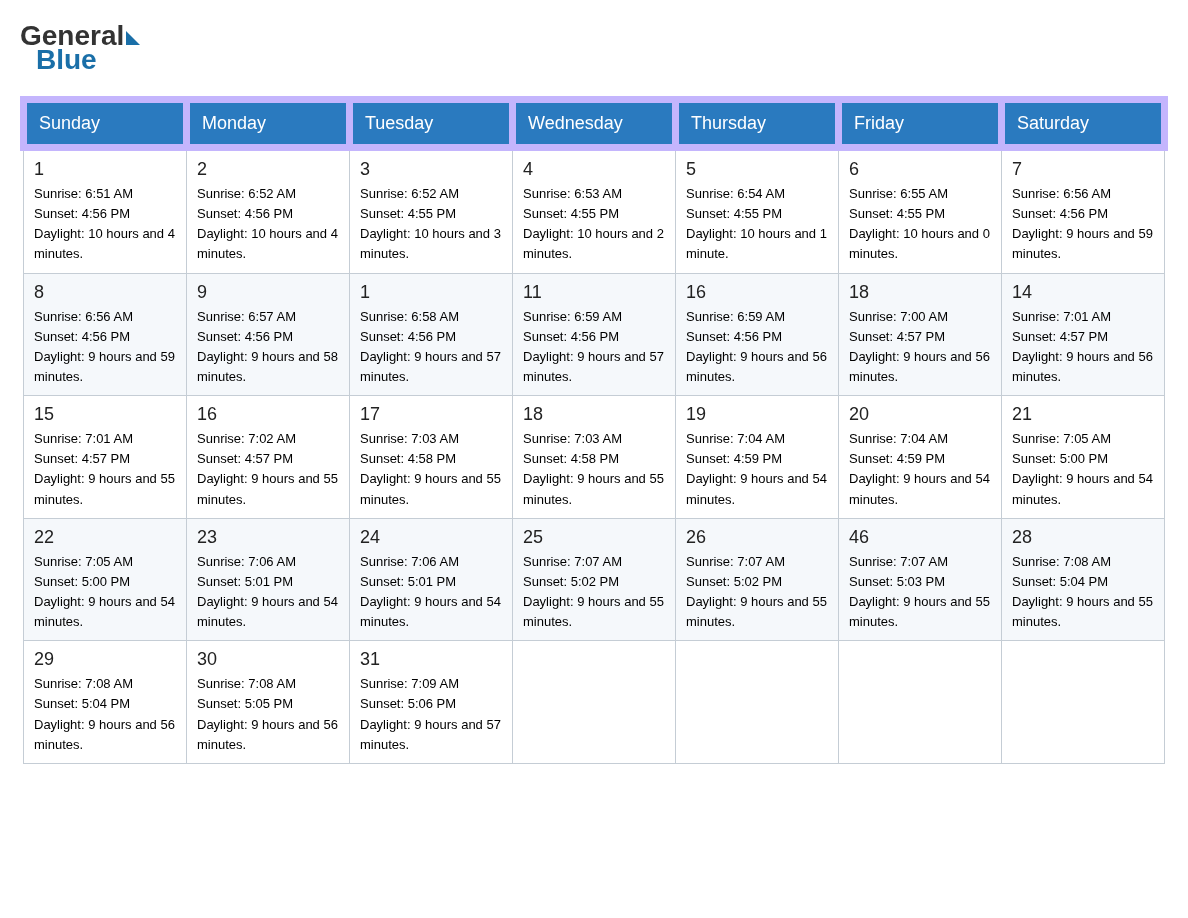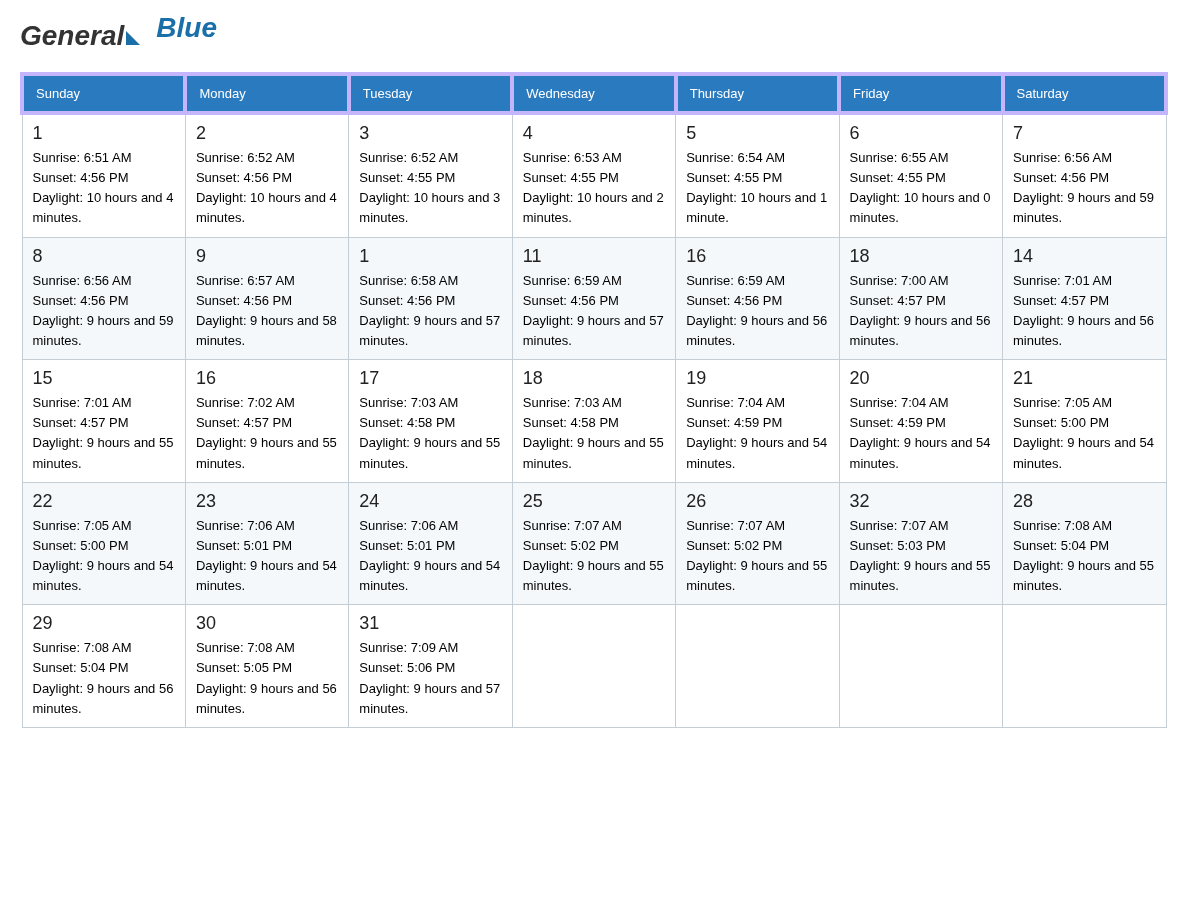--- a/index.html
+++ b/index.html
@@ -11,23 +11,22 @@
       min-height: 918px;
     }
     .header {
       display: flex;
       justify-content: space-between;
       align-items: flex-start;
       margin-bottom: 20px;
     }
     .logo {
       display: flex;
-      flex-direction: row;
+      flex-direction: column;
       align-items: flex-start;
-      font-style: italic;
     }
     .logo-text {
       display: flex;
       align-items: center;
     }
     .logo-general {
       font-size: 28px;
       font-weight: bold;
       color: #333;
     }
@@ -62,25 +61,25 @@
       margin-top: 4px;
     }
     .calendar {
       width: 100%;
       border-collapse: collapse;
       border: 1px solid #b0b8c1;
     }
     .calendar th {
       background-color: #2a7abf;
       color: #fff;
-      font-size: 13px;
+      font-size: 18px;
       font-weight: normal;
       padding: 10px 12px;
       text-align: left;
-      border: 4px solid #c4b5fd;
+      border: 7px solid #c4b5fd;
     }
     .calendar td {
       vertical-align: top;
       padding: 8px 10px;
       border: 1px solid #c5cdd5;
       width: 14.28%;
       min-height: 110px;
     }
     .day-num {
       font-size: 18px;
@@ -238,21 +237,21 @@
         </td>
         <td>
           <div class="day-num">25</div>
           <div class="day-info">Sunrise: 7:07 AM<br>Sunset: 5:02 PM<br>Daylight: 9 hours and 55 minutes.</div>
         </td>
         <td>
           <div class="day-num">26</div>
           <div class="day-info">Sunrise: 7:07 AM<br>Sunset: 5:02 PM<br>Daylight: 9 hours and 55 minutes.</div>
         </td>
         <td>
-          <div class="day-num">32</div>
+          <div class="day-num">46</div>
           <div class="day-info">Sunrise: 7:07 AM<br>Sunset: 5:03 PM<br>Daylight: 9 hours and 55 minutes.</div>
         </td>
         <td>
           <div class="day-num">28</div>
           <div class="day-info">Sunrise: 7:08 AM<br>Sunset: 5:04 PM<br>Daylight: 9 hours and 55 minutes.</div>
         </td>
       </tr>
       <tr>
         <td>
           <div class="day-num">29</div>

